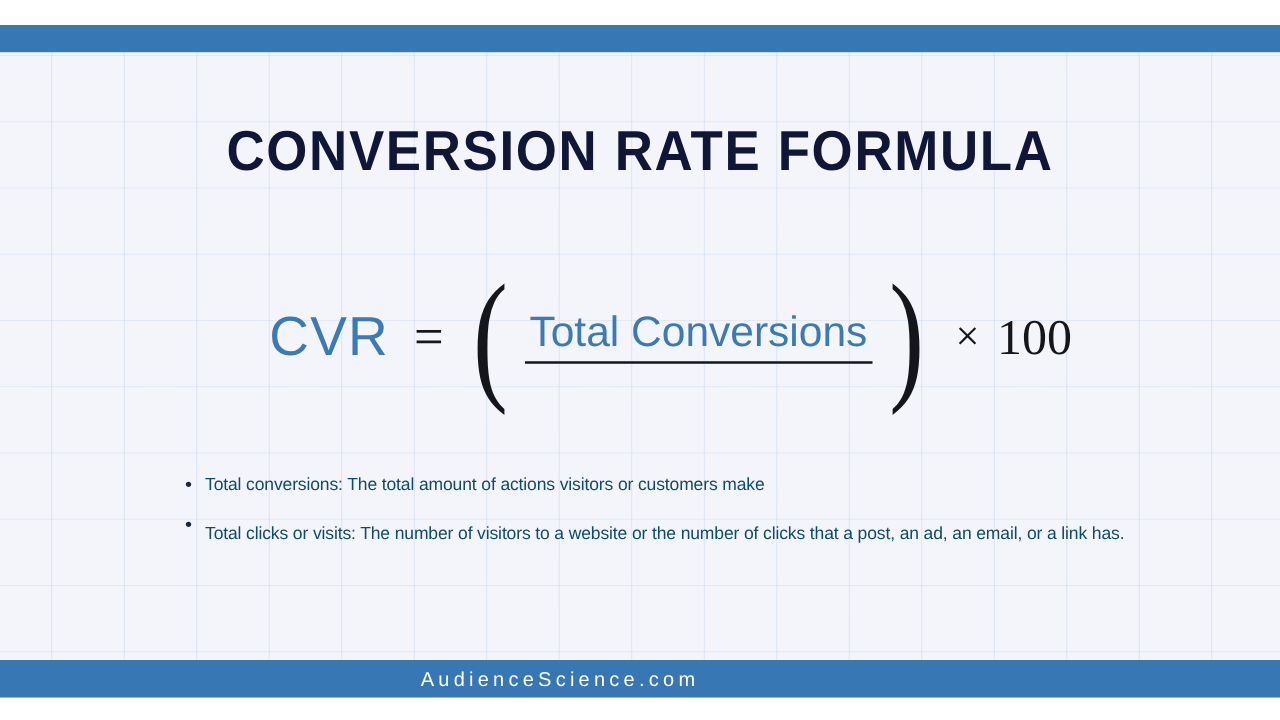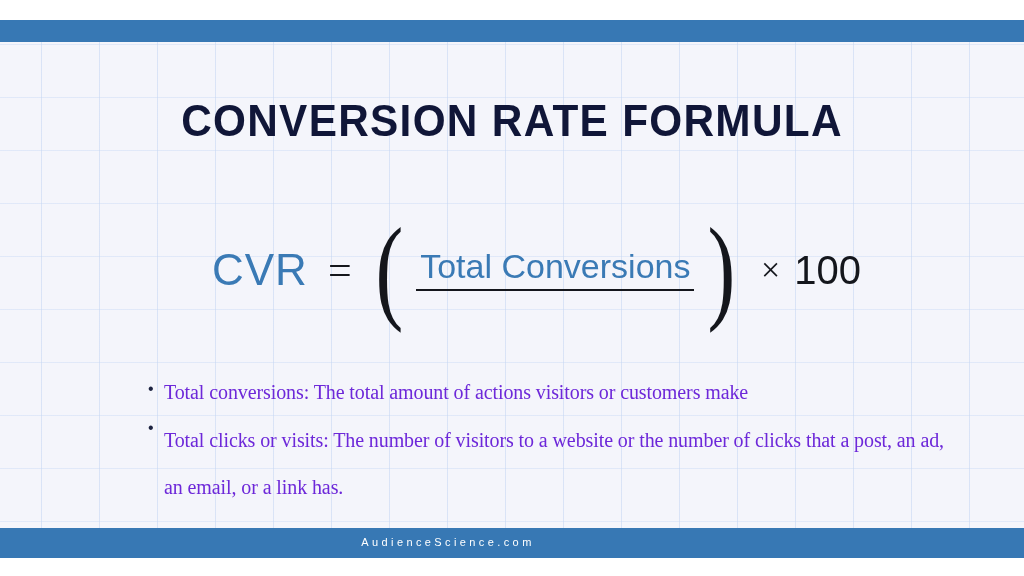--- a/index.html
+++ b/index.html
@@ -124,21 +124,21 @@
   .f-times {
     color: #14161c;
     font-size: 34px;
     font-family: "Liberation Serif", serif;
     margin: 0 10px 0 16px;
     line-height: 1;
   }
   .f-hundred {
     color: #14161c;
     font-size: 40px;
-    font-family: Liberation Sans, sans-serif;
+    font-family: Liberation Serif, serif;
     line-height: 1;
   }
 
   
   #bullets {
     position: absolute;
     left: 148px;
     top: 378px;
     width: 800px;
   }
@@ -148,37 +148,37 @@
     margin-bottom: 11px;
   }
   .bullet-dot {
     color: #1d2340;
     font-size: 16px;
     line-height: 21px;
     width: 16px;
     flex: 0 0 16px;
   }
   .bullet-text {
-    color: #6d28d9;
-    font-size: 20px;
+    color: #0c4a6e;
+    font-size: 14px;
     line-height: 1.42;
-    font-family: Liberation Serif, serif;
+    font-family: Liberation Sans, sans-serif;
     letter-spacing: -0.1px;
   }
   .bullet-row.wrap .bullet-text { line-height: 2.35; }
 
   
   #footer-text {
     position: absolute;
     left: 0;
     top: 536px;
     width: 896px;
     text-align: center;
     color: #ffffff;
-    font-size: 11px;
+    font-size: 16px;
     letter-spacing: 3.4px;
     font-family: "Liberation Sans", sans-serif;
   }
 </style>
 </head>
 <body>
 
 <div id="slide">
 
   <div id="top-bar" class="accent-bar"></div>

